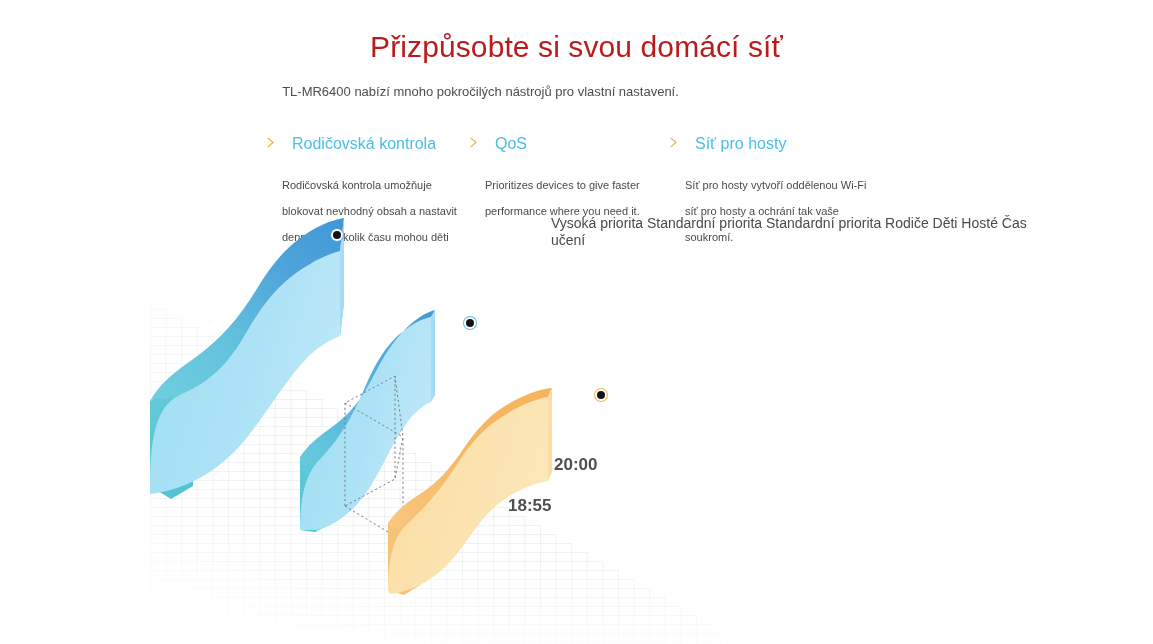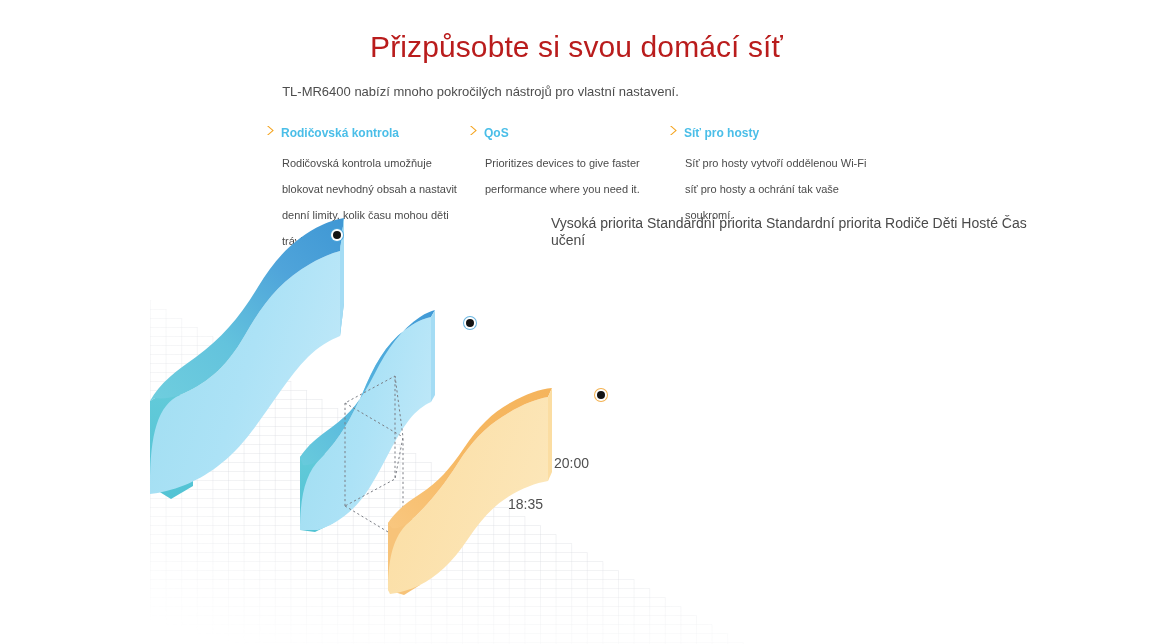--- a/index.html
+++ b/index.html
@@ -78,24 +78,24 @@
   .bullet-icon {
     flex: 0 0 auto;
     display: inline-block;
     width: 9px;
     height: 11px;
     position: relative;
     top: -1px;
   }
   .bullet-icon svg { display: block; }
   .feature-title {
-    font-size: 12px;
-    font-weight: 700;
+    font-size: 16px;
+    font-weight: 400;
     line-height: 18px;
-    margin: 0;
+    margin: 11px;
     white-space: nowrap;
   }
   .feature-desc {
     font-size: 11px;
     line-height: 26px;
     color: #4a4a4a;
     margin: 0;
     padding-left: 16px;
     font-weight: 400;
   }
@@ -121,23 +121,23 @@
     font-size: 14px;
     line-height: 17px;
     color: #4a4a4a;
     font-weight: 400;
     margin-left: 44px;
   }
   .chart-labels span { white-space: normal; }
 
   .time-label {
     position: absolute;
-    font-size: 14px;
+    font-size: 17px;
     color: #4f4f4f;
-    font-weight: 400;
+    font-weight: 700;
     white-space: nowrap;
   }
   .time-label.t1800 { left: 508px; top: 496px; }
   .time-label.t2000 { left: 554px; top: 455px; }
 </style>
 </head>
 <body>
 
 <div class="page">
 
@@ -345,16 +345,16 @@
           <circle cx="601" cy="190" r="4" fill="#141414"></circle>
         </g>
       </g>
     </svg>
   </div>
 
   <div class="chart-labels">
     <span>Vysoká priorita Standardní priorita Standardní priorita Rodiče Děti Hosté Čas učení</span>
   </div>
 
-  <div class="time-label t1800">18:35</div>
+  <div class="time-label t1800">18:55</div>
   <div class="time-label t2000">20:00</div>
 
 </div>
 
 </body></html>

